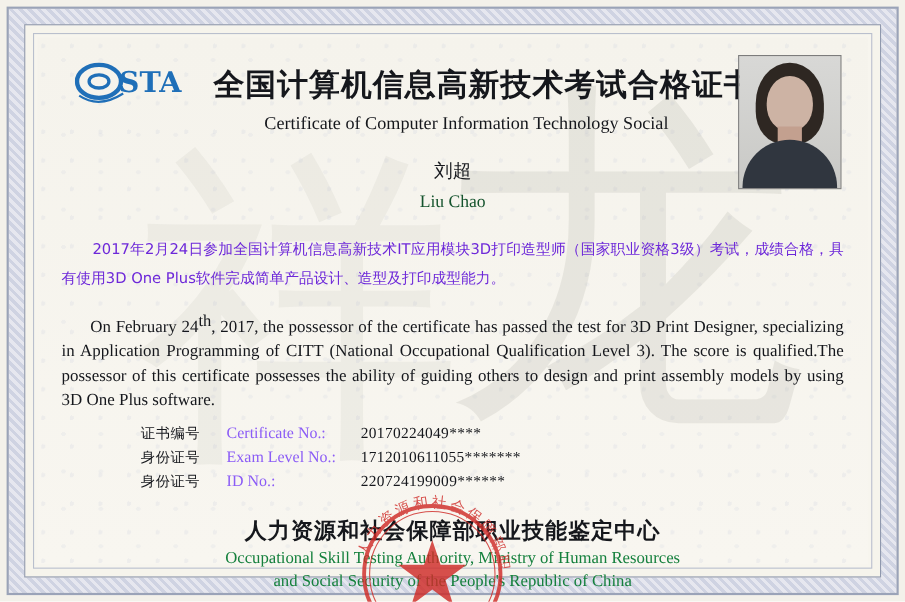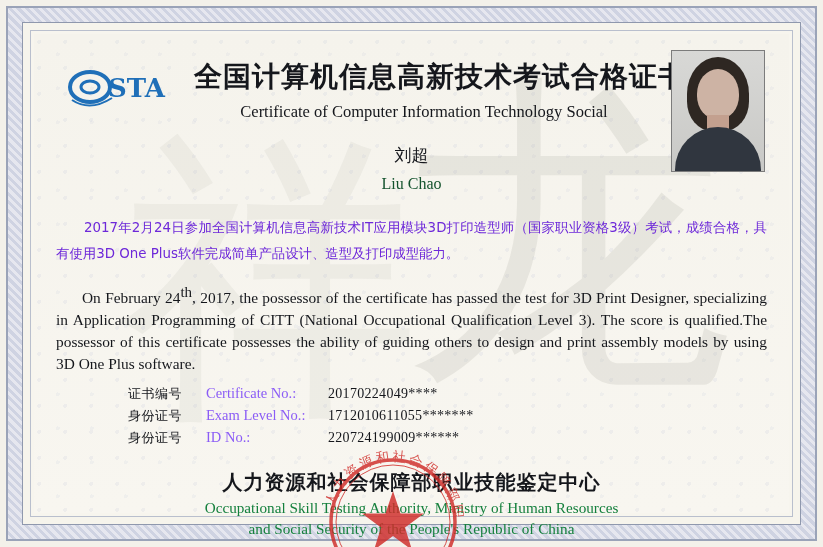--- a/index.html
+++ b/index.html
@@ -86,21 +86,21 @@
   }
 
   
   .header {
     position: relative;
     height: 104px;
   }
   .logo {
     position: absolute;
     left: 30px;
-    top: 28px;
+    top: 15px;
     width: 116px;
     height: 42px;
   }
   .logo svg { display:block; }
 
   .titles {
     position: absolute;
     left: 156px;
     top: 20px;
     width: 460px;

